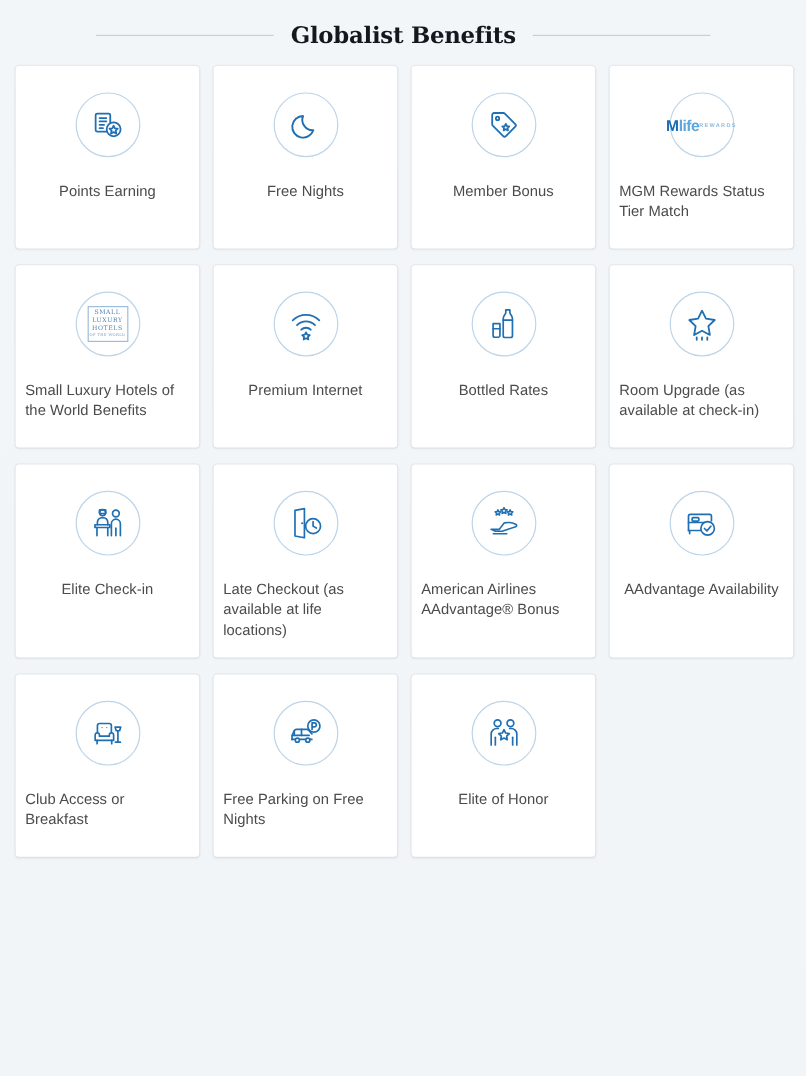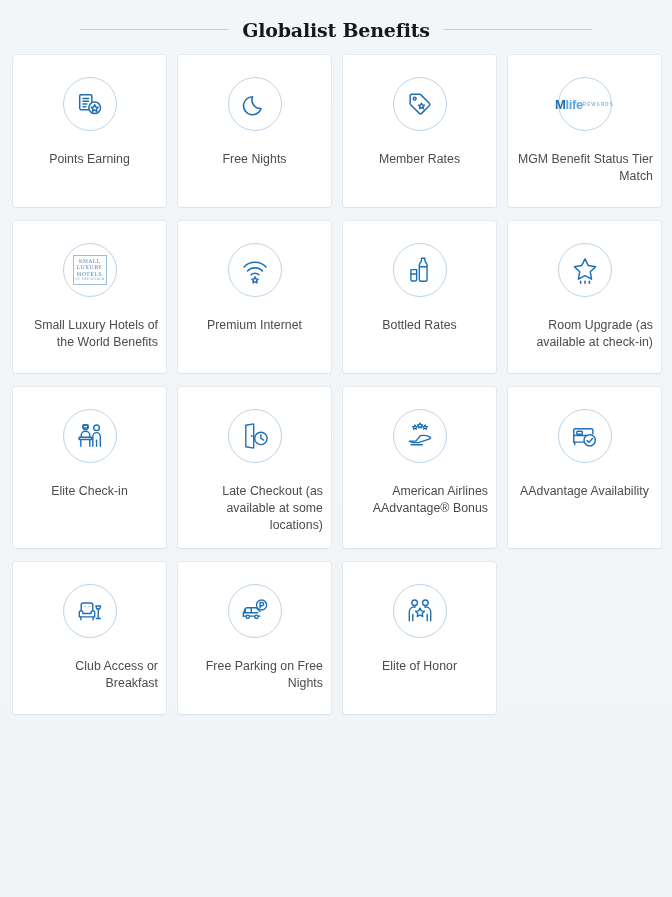--- a/index.html
+++ b/index.html
@@ -79,21 +79,21 @@
     flex: 0 0 auto;
   }
   .icon-wrap svg {
     display: block;
   }
   .label {
     margin-top: 20px;
     font-size: 12.3px;
     line-height: 17px;
     color: #4b4b4d;
-    text-align: right;
+    text-align: left;
     letter-spacing: 0.05px;
     font-family: "Liberation Sans", sans-serif;
   }
 
   
   .mlife {
     display: flex;
     flex-direction: row;
     align-items: center;
     justify-content: center;
@@ -179,34 +179,34 @@
     </div>
 
     <div class="card">
       <div class="icon-wrap">
         <svg width="30" height="30" viewBox="0 0 32 32" fill="none" stroke="#1f6fb2" stroke-width="1.6" stroke-linecap="round" stroke-linejoin="round">
           <path d="M15.5 5.5H7.2a1.7 1.7 0 0 0-1.7 1.7v8.3c0 .45.18.88.5 1.2l9.3 9.3a1.7 1.7 0 0 0 2.4 0l8.3-8.3a1.7 1.7 0 0 0 0-2.4l-9.3-9.3a1.7 1.7 0 0 0-1.2-.5z"></path>
           <circle cx="10.3" cy="10.3" r="1.5"></circle>
           <path d="M17.6 15.2l.95 1.9 2.1.3-1.5 1.45.35 2.1-1.9-1-1.9 1 .35-2.1-1.5-1.45 2.1-.3z"></path>
         </svg>
       </div>
-      <div class="label">Member Rates</div>
+      <div class="label">Member Bonus</div>
     </div>
 
 
     <div class="card">
       <div class="icon-wrap">
         <div class="mlife">
           <div class="top">
             <span>M</span><span class="light">life</span>
           </div>
           <div class="bot">REWARDS</div>
         </div>
       </div>
-      <div class="label">MGM Benefit Status Tier Match</div>
+      <div class="label">MGM Rewards Status Tier Match</div>
     </div>
 
     <div class="card">
       <div class="icon-wrap">
         <div class="slh">
           <span>SMALL</span>
           <span>LUXURY</span>
           <span>HOTELS</span>
           <span class="small">OF THE WORLD</span>
         </div>
@@ -269,21 +269,21 @@
 
     <div class="card">
       <div class="icon-wrap">
         <svg width="30" height="30" viewBox="0 0 32 32" fill="none" stroke="#1f6fb2" stroke-width="1.5" stroke-linecap="round" stroke-linejoin="round">
           <path d="M6.2 4.6l8.4-1.5v25.8l-8.4-1.5z"></path>
           <circle cx="12.6" cy="16" r="0.95" fill="#1f6fb2" stroke="none"></circle>
           <circle cx="22.3" cy="18.6" r="6.6" fill="#ffffff"></circle>
           <polyline points="22.3,14.6 22.3,18.6 25.2,20.3"></polyline>
         </svg>
       </div>
-      <div class="label">Late Checkout (as available at some locations)</div>
+      <div class="label">Late Checkout (as available at life locations)</div>
     </div>
 
     <div class="card">
       <div class="icon-wrap">
         <svg width="30" height="30" viewBox="0 0 32 32" fill="none" stroke="#1f6fb2" stroke-width="1.4" stroke-linecap="round" stroke-linejoin="round">
           <path d="M10.6 4.2l.75 1.5 1.65.25-1.2 1.15.3 1.65-1.5-.8-1.5.8.3-1.65-1.2-1.15 1.65-.25z"></path>
           <path d="M16 2.2l.85 1.7 1.9.28-1.38 1.32.33 1.88L16 6.5l-1.7.88.33-1.88-1.38-1.32 1.9-.28z"></path>
           <path d="M21.4 4.2l.75 1.5 1.65.25-1.2 1.15.3 1.65-1.5-.8-1.5.8.3-1.65-1.2-1.15 1.65-.25z"></path>
           <path d="M4.5 21.5h7.2l4.6-5.8 3.6-.3c2.2-.2 4.6.5 6.8 1.8.9.55.75 1.5-.3 1.85l-12 4.1H8.3z"></path>
           <line x1="6.5" y1="25.3" x2="18.5" y2="25.3"></line>

